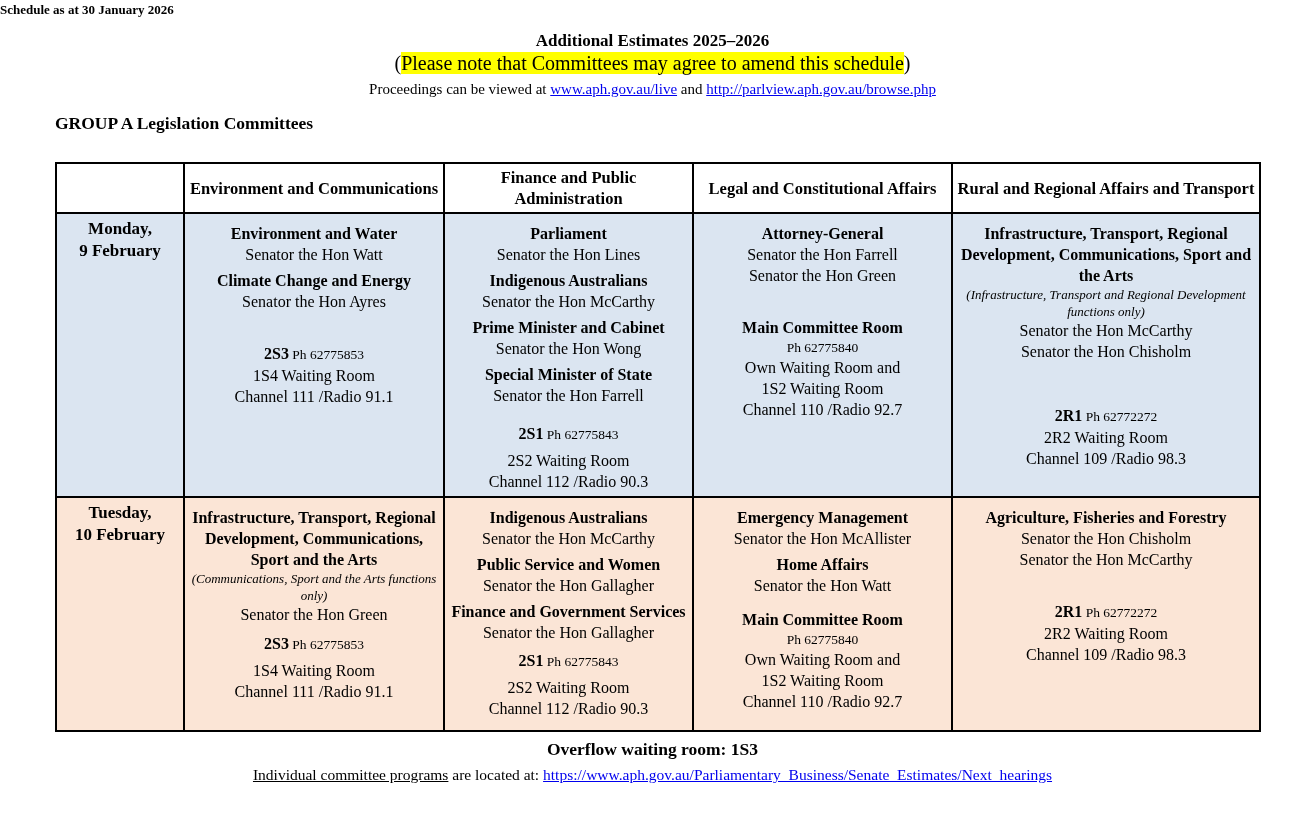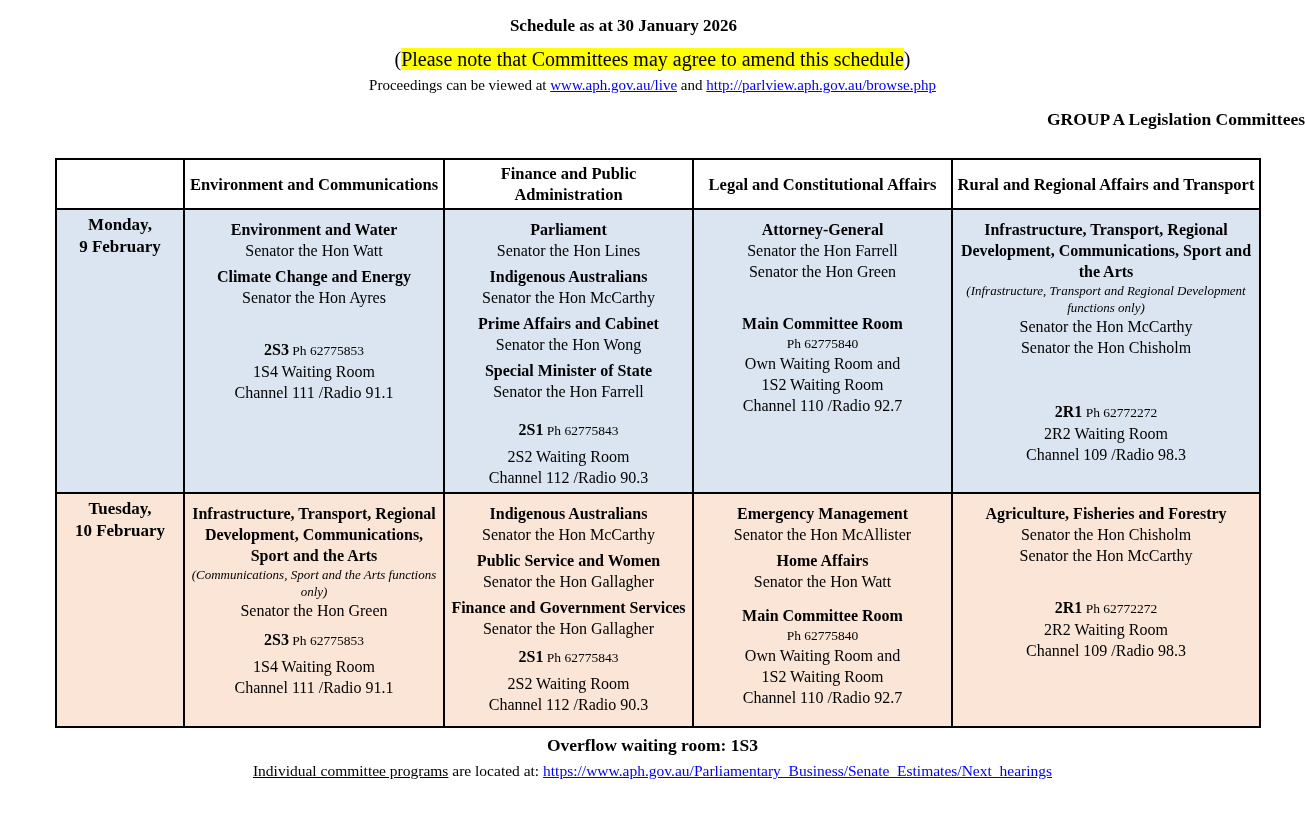--- a/index.html
+++ b/index.html
@@ -5,37 +5,36 @@
   html, body { margin: 0; padding: 0; background: #ffffff; }
   body {
     width: 1305px; height: 824px;
     font-family: "Liberation Serif", "DejaVu Serif", serif;
     color: #000;
     overflow: hidden;
   }
   .page { position: relative; width: 1305px; height: 824px; }
 
   .date-line {
-    margin: 16px 58px 0 0;
-    text-align: center;
-    font-weight: bold;
-    font-size: 17px;
+    margin: 2px 58px 0 0;
+    text-align: left;
+    font-weight: bold;
+    font-size: 13px;
   }
   .center-head { margin-top: 12px; text-align: center; width: 1305px; }
   .title-1, .title-2 { font-weight: bold; font-size: 17px; line-height: 22px; }
   .notice-line { font-weight: normal; font-size: 20px; line-height: 23px; }
   .hl { background: #ffff00; }
   .proceedings { font-size: 15px; line-height: 20px; margin-top: 4px; }
   a.link { color: #0000ee; text-decoration: underline; cursor: pointer; }
 
   .group-heading {
     margin: 14px 0 0 55px;
     font-weight: bold;
     font-size: 17.5px;
-    text-align: right;
   }
 
   table.sched {
     border-collapse: collapse;
     margin: 28px 0 0 55px;
     table-layout: fixed;
   }
   table.sched th, table.sched td {
     border: 2px solid #000;
     vertical-align: top;
@@ -83,20 +82,21 @@
   .u-black { text-decoration: underline; }
 </style>
 </head>
 <body>
 
 <div class="page">
 
   <div class="date-line">Schedule as at 30 January 2026</div>
 
   <div class="center-head">
+    <div class="title-1">Additional Estimates 2025–2026</div>
     <div class="notice-line"><span>(</span><span class="hl">Please note that Committees may agree to amend this schedule</span><span>)</span></div>
     <div class="proceedings"><span>Proceedings can be viewed at </span><a class="link">www.aph.gov.au/live</a><span> and </span><a class="link">http://parlview.aph.gov.au/browse.php</a></div>
   </div>
 
   <div class="group-heading">GROUP A Legislation Committees</div>
 
   <table class="sched" id="committee-table">
     <colgroup>
       <col style="width:128px">
       <col style="width:260px">
@@ -127,21 +127,21 @@
             <div class="gap" style="height: 26px;"></div>
             <div class="ln prog"><span class="b">2S3</span><span class="small" style="font-weight: normal;"> Ph 62775853</span></div>
             <div class="ln">1S4 Waiting Room</div>
             <div class="ln">Channel 111 /Radio 91.1</div>
           </td>
           <td class="sched-cell">
             <div class="ln prog">Parliament</div>
             <div class="ln">Senator the Hon Lines</div>
             <div class="ln prog">Indigenous Australians</div>
             <div class="ln">Senator the Hon McCarthy</div>
-            <div class="ln prog">Prime Affairs and Cabinet</div>
+            <div class="ln prog">Prime Minister and Cabinet</div>
             <div class="ln">Senator the Hon Wong</div>
             <div class="ln prog">Special Minister of State</div>
             <div class="ln">Senator the Hon Farrell</div>
             <div class="gap" style="height: 12px;"></div>
             <div class="ln prog"><span class="b">2S1</span><span class="small" style="font-weight: normal;"> Ph 62775843</span></div>
             <div class="gap" style="height: 5px;"></div>
             <div class="ln">2S2 Waiting Room</div>
             <div class="ln">Channel 112 /Radio 90.3</div>
           </td>
           <td class="sched-cell">

